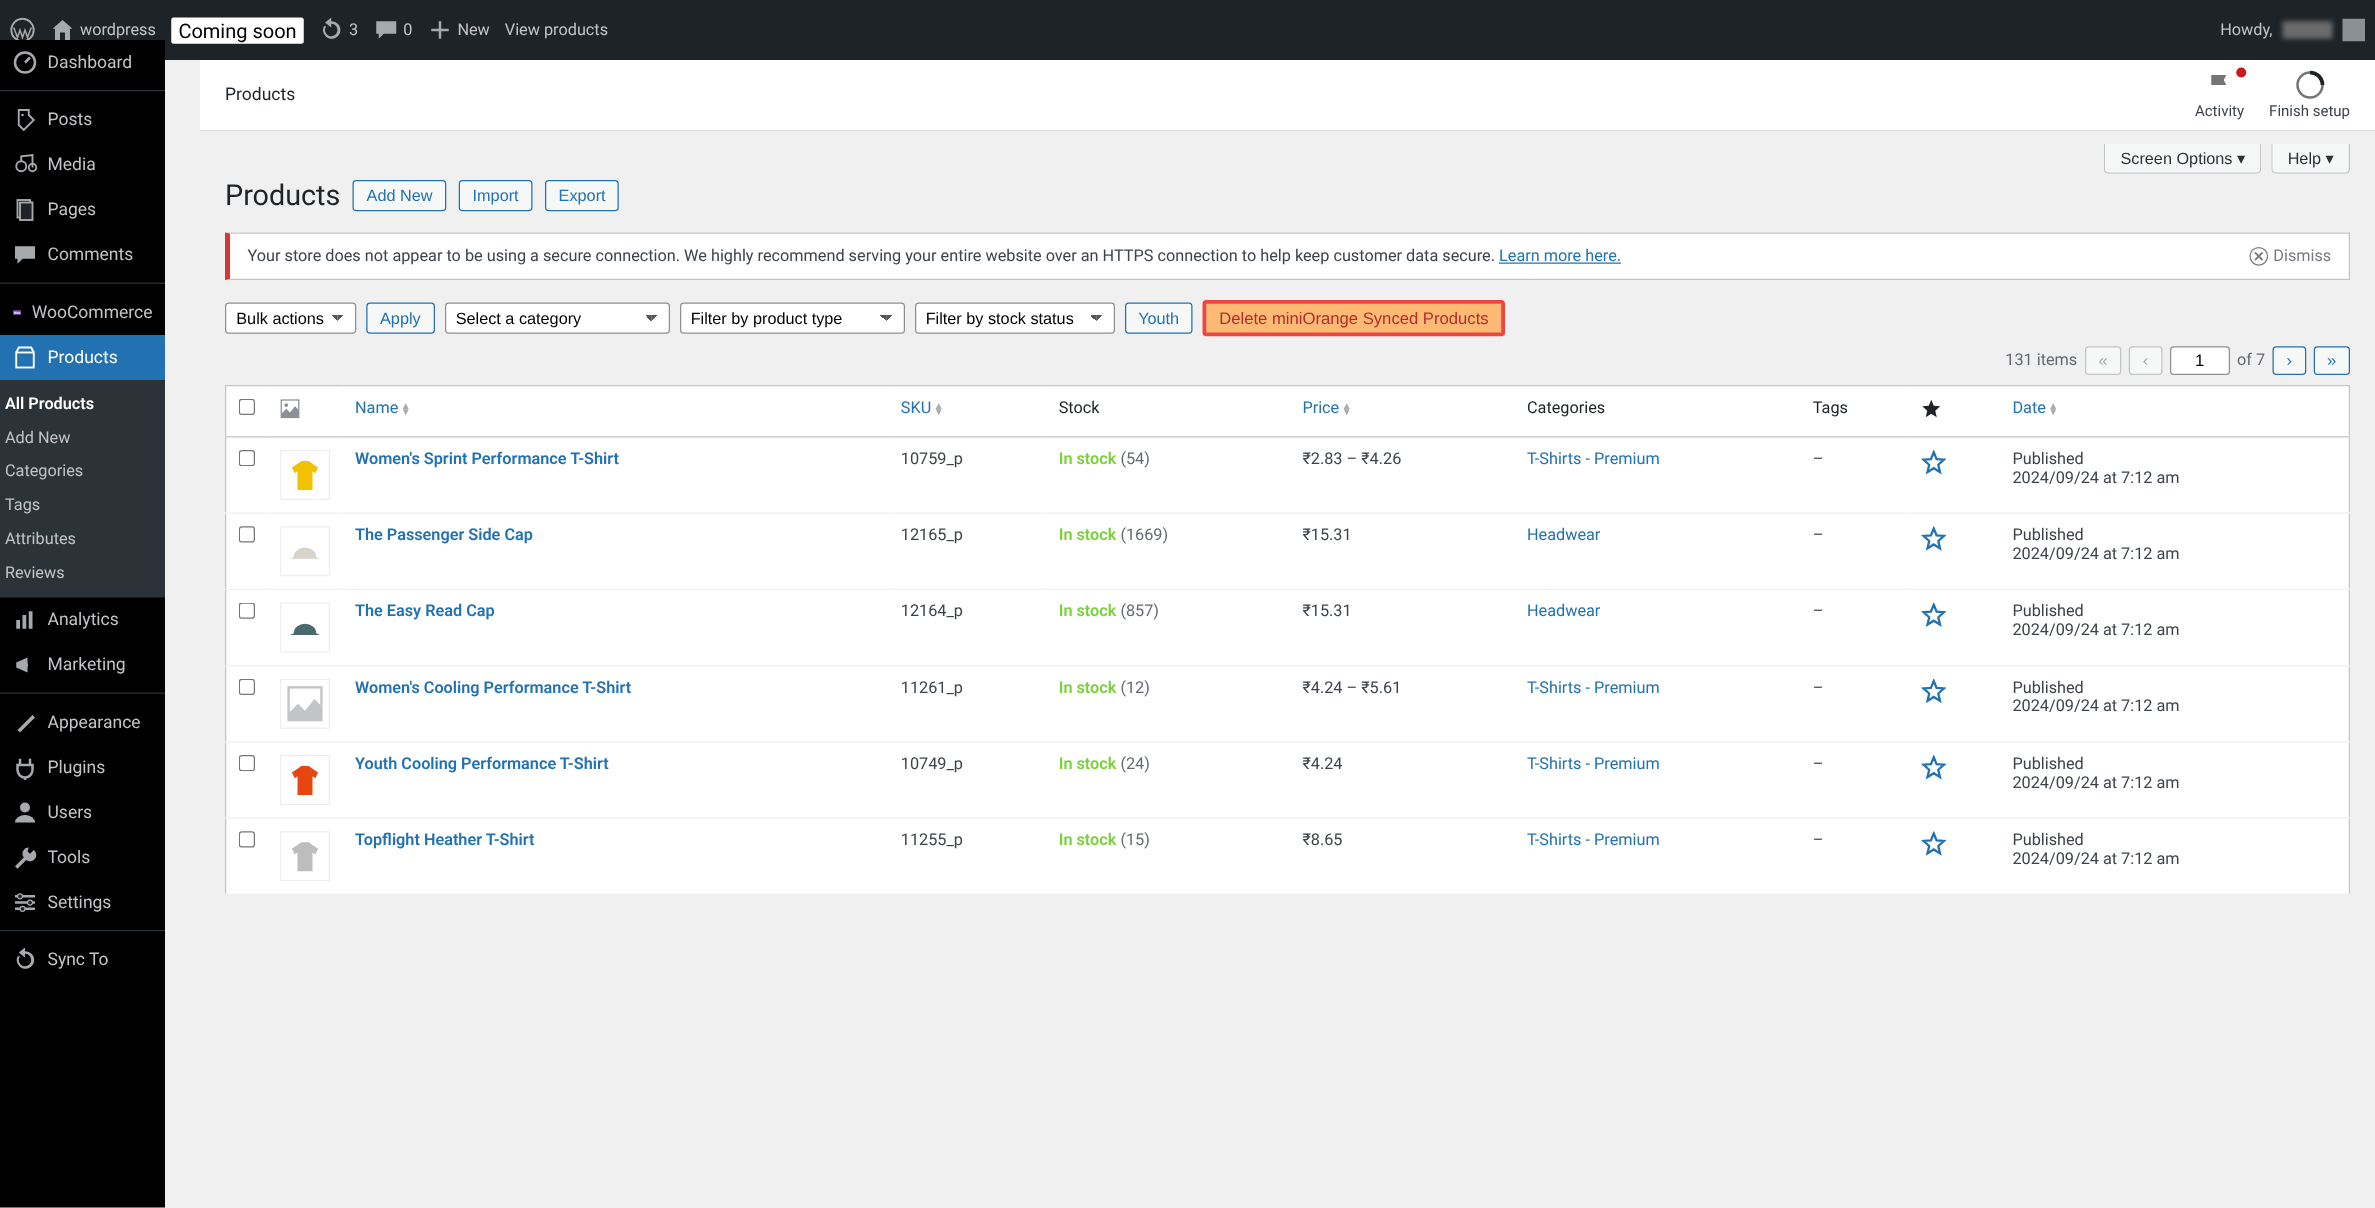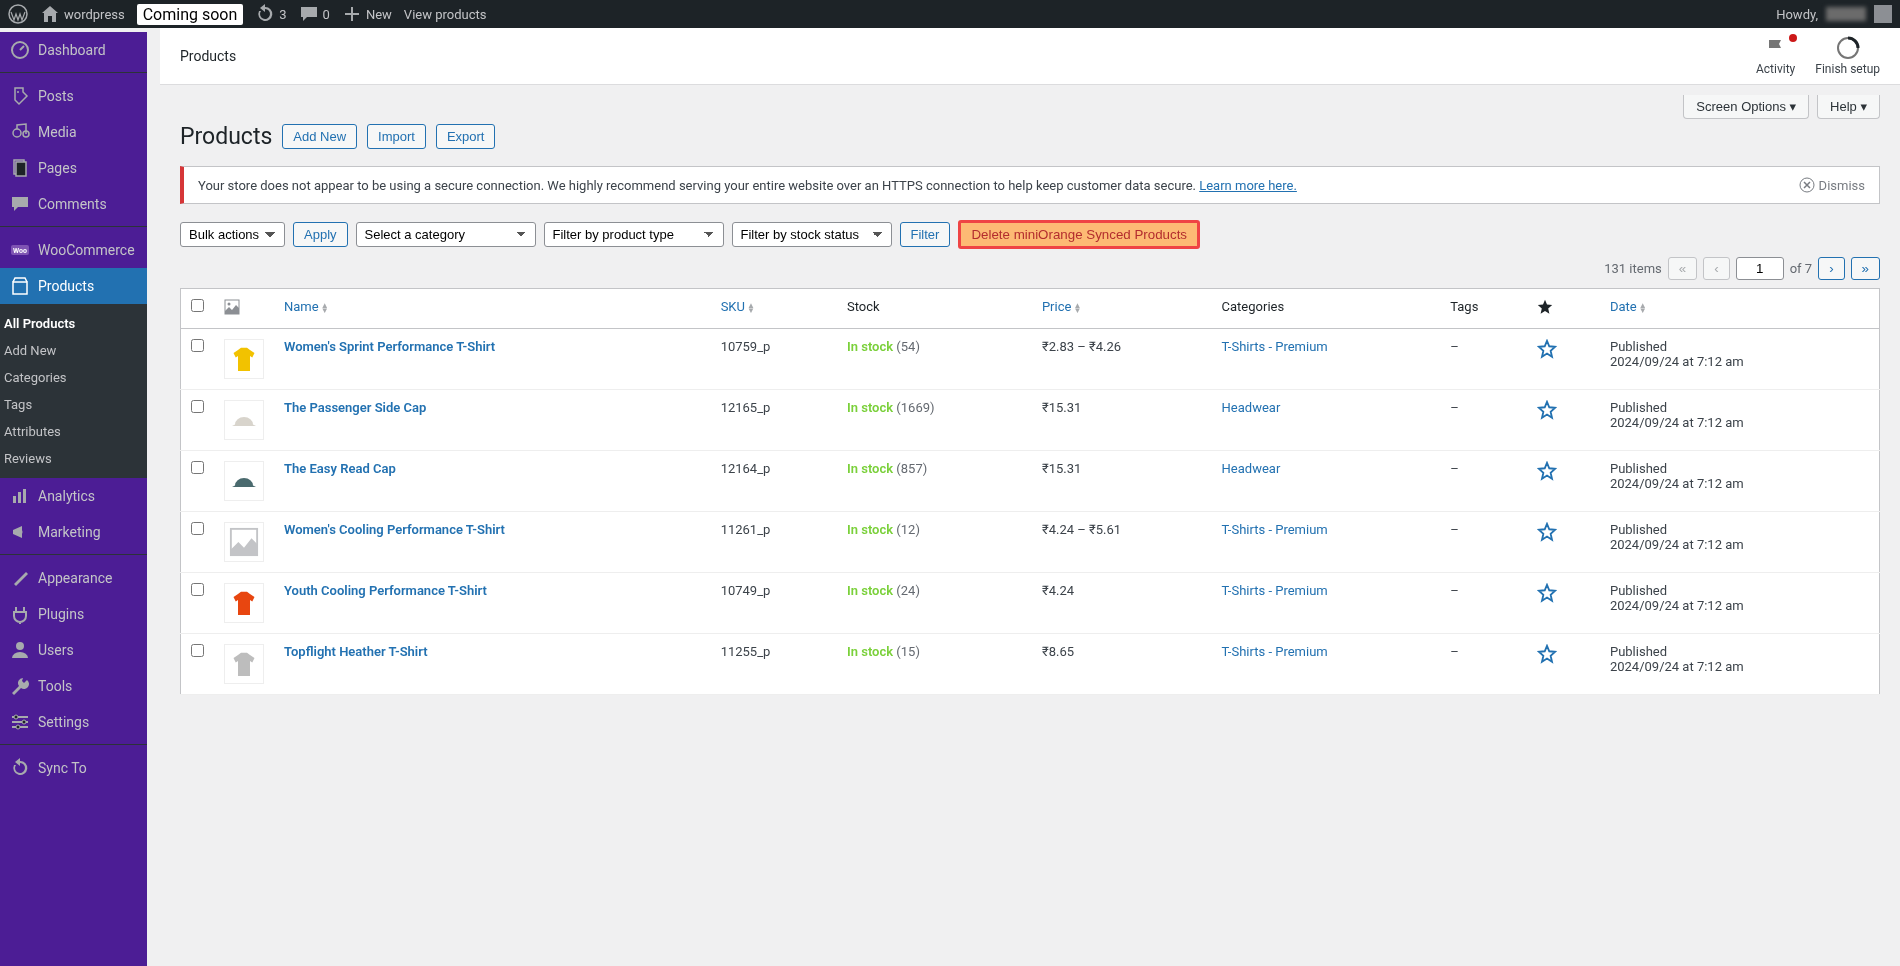--- a/index.html
+++ b/index.html
@@ -1,29 +1,29 @@
 <!DOCTYPE html>
 <html><head>
 <meta charset="utf-8">
 <style>
 * { margin: 0; padding: 0; box-sizing: border-box; }
 body { font-family: -apple-system, BlinkMacSystemFont, "Segoe UI", Roboto, sans-serif; font-size: 13px; background: #f0f0f1; color: #3c434a; }
 
 
-.adminbar { height: 28px; background: #1d2327; color: #c3c4c7; display: flex; align-items: center; padding: 0 8px; font-size: 13px; }
+.adminbar { height: 48px; background: #1d2327; color: #c3c4c7; display: flex; align-items: center; padding: 0 8px; font-size: 13px; }
 .adminbar-left { display: flex; align-items: center; gap: 12px; }
 .adminbar-right { margin-left: auto; display: flex; align-items: center; gap: 8px; }
 .adminbar-item { display: flex; align-items: center; gap: 4px; color: #c3c4c7; cursor: pointer; }
 .adminbar-item svg { width: 20px; height: 20px; fill: #a7aaad; }
 .coming-soon { background: #fff; color: #000; padding: 1px 6px; border-radius: 2px; font-size: 16px; }
 .avatar { width: 18px; height: 18px; background: #8c8f94; display: inline-block; }
 .user-blur { width: 40px; height: 14px; background: #6b6b6b; filter: blur(2px); display: inline-block; }
 
 
-.sidebar { position: fixed; left: 0; top: 32px; bottom: 0; width: 147px; background: #4c1d95; color: #c3c4c7; }
+.sidebar { position: fixed; left: 0; top: 32px; bottom: 0; width: 132px; background: #000000; color: #c3c4c7; }
 .menu-item { display: flex; align-items: center; gap: 8px; padding: 8px 10px; cursor: pointer; font-size: 14px; }
 .menu-item svg { width: 20px; height: 20px; fill: #a7aaad; }
 .menu-item.current { background: #2271b1; color: #fff; position: relative; }
 .menu-item.current svg { fill: #fff; }
 .menu-item.current::after { content: ''; position: absolute; right: -8px; top: 50%; transform: translateY(-50%); border: 8px solid transparent; border-right-color: #f0f0f1; }
 .submenu { background: #2c3338; padding: 6px 0; }
 .submenu-item { padding: 6px 10px 6px 4px; font-size: 13px; color: #c3c4c7; cursor: pointer; }
 .submenu-item.current { color: #fff; font-weight: 600; }
 .menu-sep { height: 5px; border-bottom: 1px solid #2c3338; margin-bottom: 5px; }
 
@@ -300,21 +300,21 @@
         </span>
     </div>
 
 
     <div class="tablenav">
       <select class="select"><option>Bulk actions</option></select>
       <button class="btn-secondary">Apply</button>
       <select class="select" style="width:180px"><option>Select a category</option></select>
       <select class="select" style="width:180px"><option>Filter by product type</option></select>
       <select class="select" style="width:160px"><option>Filter by stock status</option></select>
-      <button class="btn-secondary">Filter</button>
+      <button class="btn-secondary">Youth</button>
       <button class="btn-danger">Delete miniOrange Synced Products</button>
     </div>
 
     <div class="tablenav">
       <div class="pagination">
         <span>131 items</span>
         <button class="pag-btn">«</button>
         <button class="pag-btn">‹</button>
         <input class="pag-input" value="1" style="">
         <span>of 7</span>

